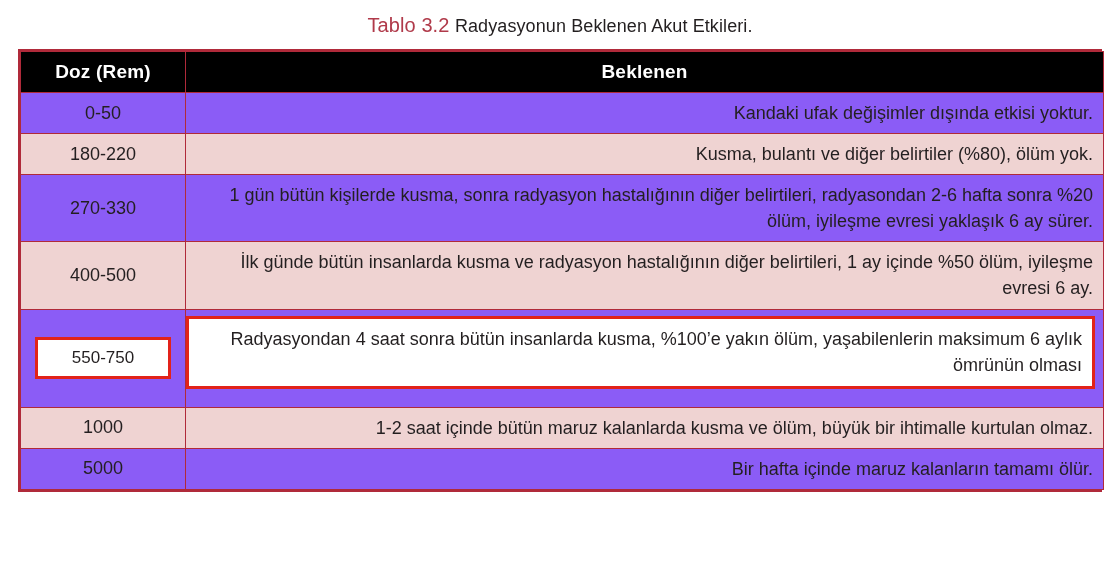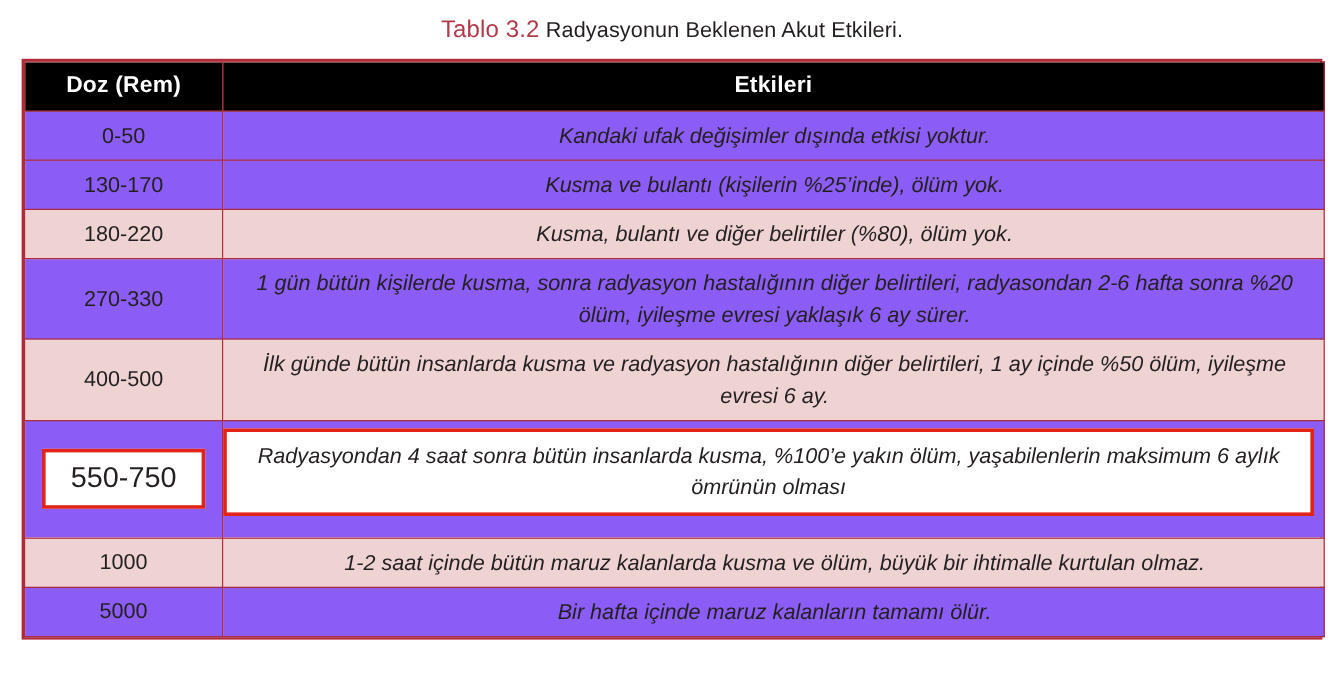--- a/index.html
+++ b/index.html
@@ -61,41 +61,40 @@
     letter-spacing: 0.2px;
   }
   th.col-dose { width: 152px; }
   td.dose {
     text-align: center;
     font-size: 18px;
     padding: 7px 4px;
     white-space: nowrap;
   }
   td.eff {
-    text-align: center;
+    text-align: right;
     font-size: 18px;
     padding: 7px 10px 7px 12px;
     line-height: 1.45;
-    font-style: italic;
   }
   tr.shade td {
     background: #efd3d2;
   }
   tr.plain td {
     background: #8b5cf6;
   }
   td.dose.hl-dose {
     padding: 0;
   }
   .dose-inner-hl {
     border: 3px solid #e2231a;
     margin: 6px 14px;
     padding: 8px 0;
     text-align: center;
-    font-size: 24px;
+    font-size: 17px;
     background: #ffffff;
   }
   td.eff.hl-eff {
     padding: 0;
   }
   .eff-inner-hl {
     border: 3px solid #e2231a;
     margin: 6px 8px 18px 0;
     padding: 7px 10px 8px 10px;
     font-size: 18px;
@@ -111,35 +110,31 @@
   <div class="caption">
     <span class="caption-label">Tablo 3.2</span>
     <span class="caption-text">Radyasyonun Beklenen Akut Etkileri.</span>
   </div>
 
   <div class="table-wrap">
     <table class="tbl">
       <thead>
         <tr>
           <th class="col-dose">Doz (Rem)</th>
-          <th>Etkileri</th>
+          <th>Beklenen</th>
         </tr>
       </thead>
       <tbody>
 
         <tr class="plain">
           <td class="dose">0-50</td>
           <td class="eff">Kandaki ufak değişimler dışında etkisi yoktur.</td>
         </tr>
 
 
-        <tr class="plain">
-          <td class="dose">130-170</td>
-          <td class="eff">Kusma ve bulantı (kişilerin %25’inde), ölüm yok.</td>
-        </tr>
 
         <tr class="shade">
           <td class="dose">180-220</td>
           <td class="eff">Kusma, bulantı ve diğer belirtiler (%80), ölüm yok.</td>
         </tr>
 
         <tr class="plain">
           <td class="dose">270-330</td>
           <td class="eff">1 gün bütün kişilerde kusma, sonra radyasyon hastalığının diğer belirtileri, radyasondan 2-6 hafta sonra %20 ölüm, iyileşme evresi yaklaşık 6 ay sürer.</td>
         </tr>

